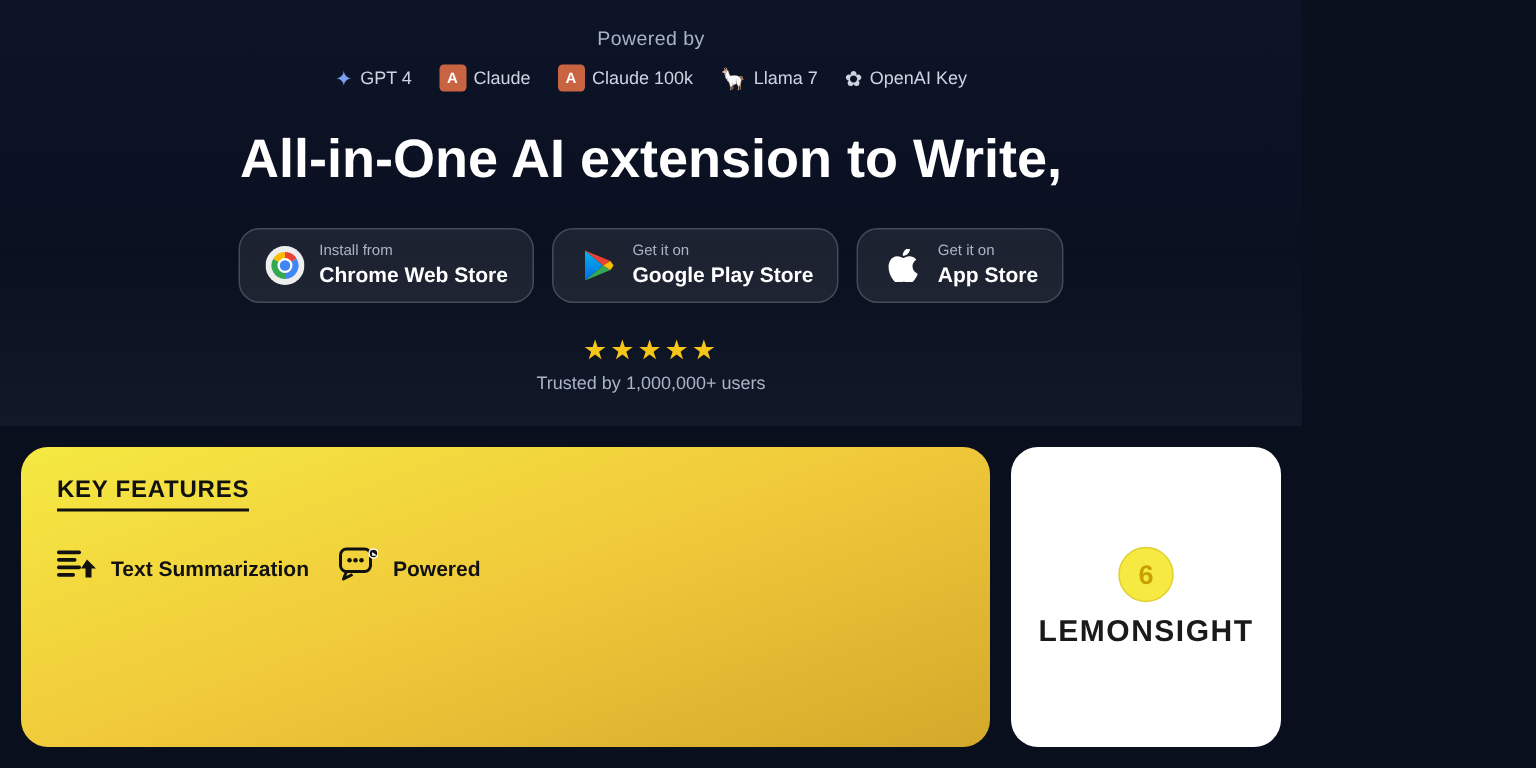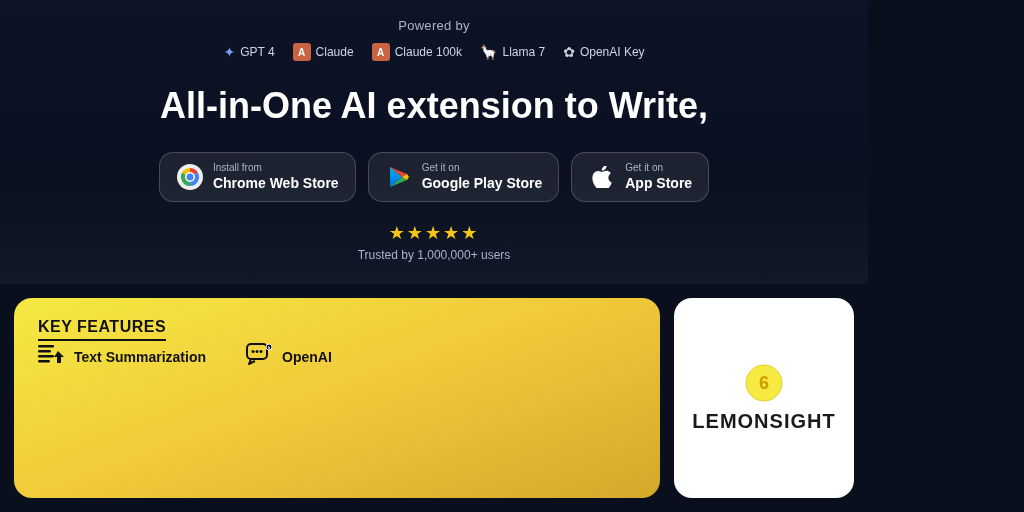--- a/index.html
+++ b/index.html
@@ -168,36 +168,37 @@
       border-radius: 18px;
       padding: 20px 24px;
       display: flex;
       flex-direction: column;
     }
 
     .features-header {
       display: flex;
       align-items: center;
       gap: 0;
+      margin-bottom: 22px;
     }
 
     .features-title {
       font-size: 16px;
       font-weight: 800;
       color: #111;
       letter-spacing: 0.5px;
       text-transform: uppercase;
       padding-bottom: 3px;
       border-bottom: 2.5px solid #111;
       display: inline-block;
     }
 
     .features-list {
       display: flex;
-      gap: 40px;
+      gap: 20px;
       align-items: center;
     }
 
     .feature-item {
       display: flex;
       align-items: center;
       gap: 10px;
     }
 
     .feature-icon {
@@ -380,21 +381,21 @@
             <svg width="26" height="26" viewBox="0 0 26 26" fill="none" xmlns="http://www.w3.org/2000/svg">
               <rect x="1" y="3" width="20" height="15" rx="4" stroke="#111" stroke-width="2" fill="none"></rect>
               <circle cx="7" cy="10.5" r="1.5" fill="#111"></circle>
               <circle cx="11" cy="10.5" r="1.5" fill="#111"></circle>
               <circle cx="15" cy="10.5" r="1.5" fill="#111"></circle>
               <path d="M5 18 L3 23 L9 20" stroke="#111" stroke-width="2" stroke-linejoin="round" fill="none"></path>
               <circle cx="23" cy="6" r="3" fill="#111" stroke="white" stroke-width="1"></circle>
               <path d="M22 5.5 L24 7 L22 7" stroke="white" stroke-width="1" fill="none"></path>
             </svg>
           </span>
-          <span class="feature-label">OpenAI</span>
+          <span class="feature-label">Powered</span>
         </div>
 
       </div>
     </div>
 
     <div class="brand-card">
       <div class="brand-logo-area">
         <svg class="lemon-icon" viewBox="0 0 38 38" xmlns="http://www.w3.org/2000/svg">
           <circle cx="19" cy="19" r="18" fill="#f5e942" stroke="#e0d030" stroke-width="1"></circle>
           <text x="19" y="25" text-anchor="middle" font-size="18" fill="#c8a000" font-weight="bold">6</text>

